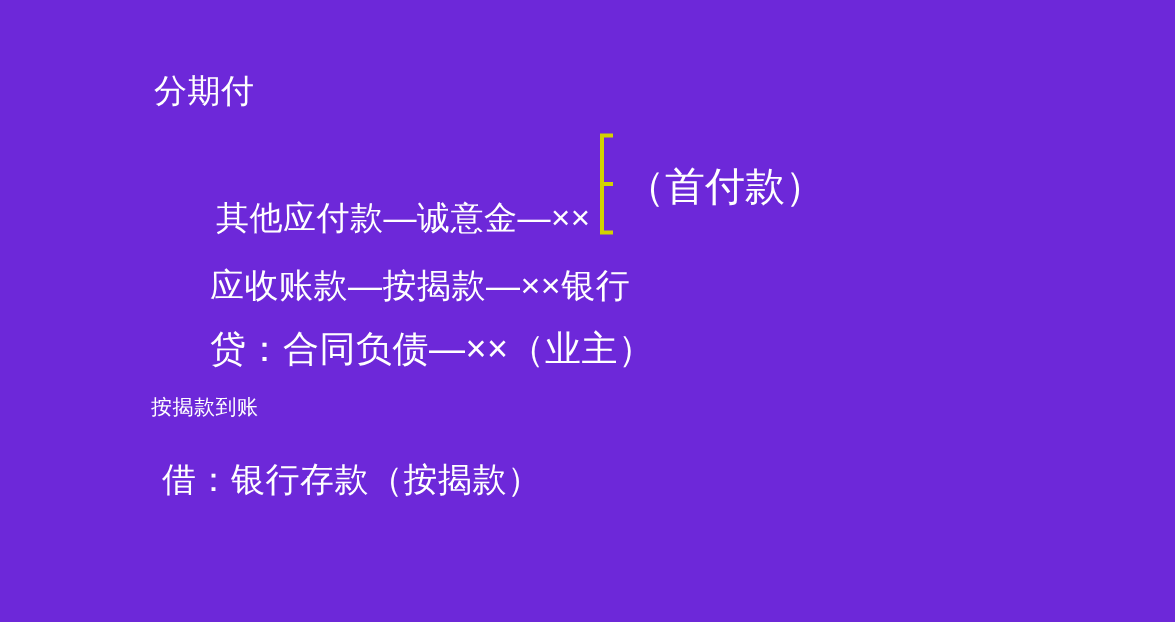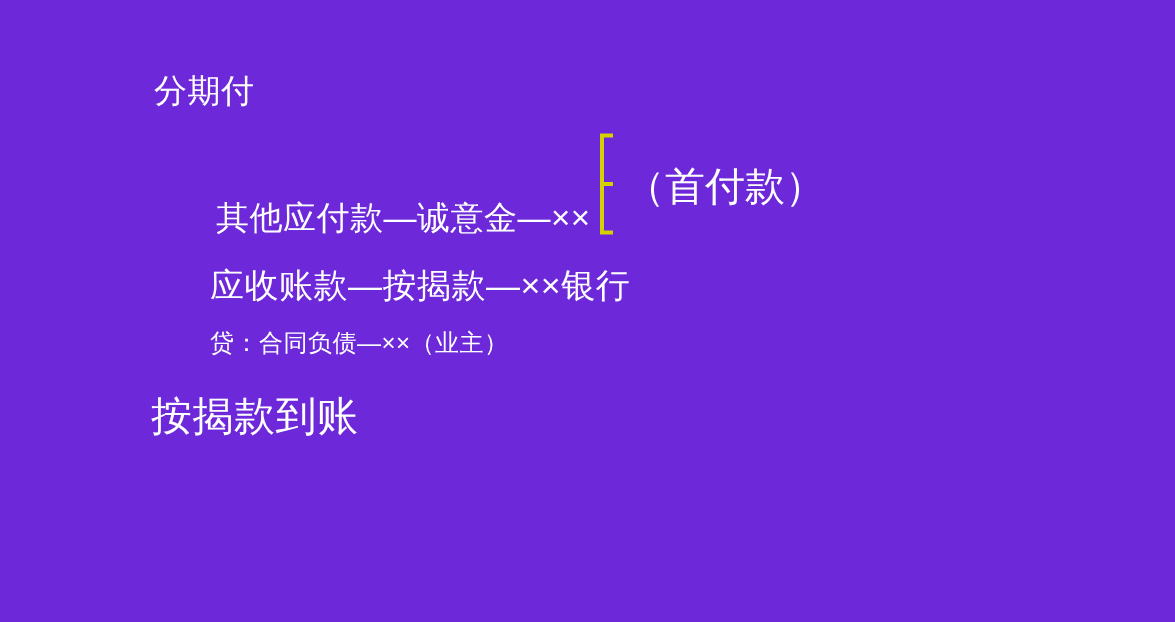--- a/index.html
+++ b/index.html
@@ -29,22 +29,22 @@
     letter-spacing: 0.5px;
     line-height: 1;
     font-family: "Liberation Sans", "DejaVu Sans", sans-serif;
   }
 
   
   .l-heading-1      { left: 154px; top: 74px;  font-size: 33px; }
   .l-debit-1        { left: 139px; top: 137px; font-size: 34px; }
   .l-other-payable  { left: 216px; top: 201px; font-size: 33px; text-align: right; }
   .l-receivable     { left: 210px; top: 268px; font-size: 34px; }
-  .l-credit-1       { left: 210px; top: 331px; font-size: 24px; }
-  .l-heading-2      { left: 151px; top: 396px; font-size: 41px; }
+  .l-credit-1       { left: 210px; top: 331px; font-size: 36px; }
+  .l-heading-2      { left: 151px; top: 396px; font-size: 21px; }
   .l-debit-2        { left: 162px; top: 462px; font-size: 34px; }
   .l-credit-2       { left: 210px; top: 526px; font-size: 34px; }
 
   
   .brace-group {
     position: absolute;
     left: 597px;
     top: 133px;
     width: 190px;
     height: 102px;
@@ -84,15 +84,16 @@
 
   <div class="brace-group">
     <svg class="brace-svg" viewBox="0 0 26 102" preserveAspectRatio="none">
       <path d="M 14 2.5 L 5 2.5 M 5 2.5 L 5 99.5 M 5 99.5 L 14 99.5 M 5 51 L 14 51" fill="none" stroke="#d2d200" stroke-width="4" stroke-linecap="square"></path>
     </svg>
     <div class="brace-label">（首付款）</div>
   </div>
 
   <div class="line l-heading-2">按揭款到账</div>
 
+  <div class="line l-debit-2">借：银行存款（按揭款）</div>
 
 
 </div>
 
 </body></html>

